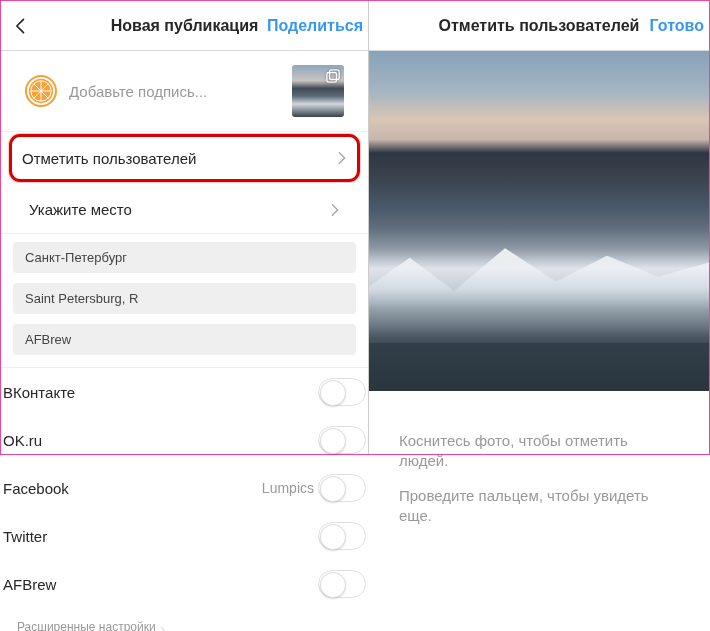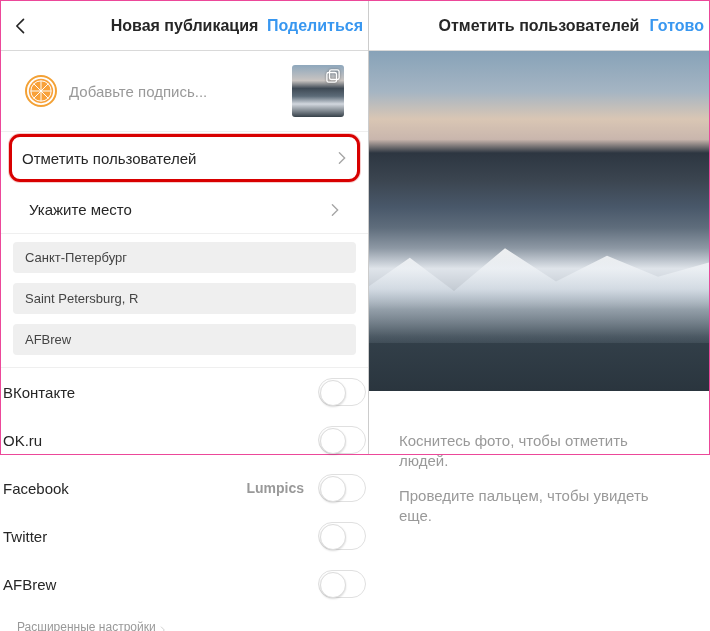--- a/index.html
+++ b/index.html
@@ -30,21 +30,21 @@
 .chev { width: 10px; height: 14px; opacity: .35; }
 .highlight { border: 3px solid #d80000; border-radius: 11px; margin: 2px 8px 4px 8px; height: 48px; padding: 0 10px; box-shadow: 0 0 0 1px rgba(216,0,0,.2); }
 
 
 .chips { display: flex; gap: 10px; padding: 8px 12px 12px 12px; overflow: hidden; border-bottom: 1px solid #efefef; flex-direction: column; }
 .chip { background: #efefef; color: #444; font-size: 13px; padding: 8px 12px; border-radius: 4px; white-space: nowrap; }
 
 
 .share-row { display: flex; align-items: center; height: 48px; padding: 0 2px; font-size: 15px; color: #262626; }
 .share-row .name { flex: 1; }
-.share-row .sub { color: #999; font-size: 14px; margin-right: 14px; font-weight: bold; }
+.share-row .sub { color: #999; font-size: 14px; margin-right: 4px; }
 .toggle { width: 48px; height: 28px; border-radius: 14px; background: #fff; border: 1.5px solid #e0e0e0; position: relative; }
 .toggle::after { content: ""; position: absolute; width: 24px; height: 24px; border-radius: 50%; background: #fff; border: 1px solid #ddd; box-shadow: 0 1px 2px rgba(0,0,0,.15); left: 1px; top: 0.5px; }
 
 .adv { padding: 12px 16px; font-size: 12px; color: #999; display: flex; align-items: flex-end; gap: 4px; }
 .adv .mini-chev { width: 6px; height: 8px; opacity: .5; }
 
 
 .tag-photo { width: 100%; height: 340px; background:
   linear-gradient(to bottom,
     #87a2b8 0%, #a5b5c3 12%, #d9c6b4 20%, #c9b6ad 26%,

